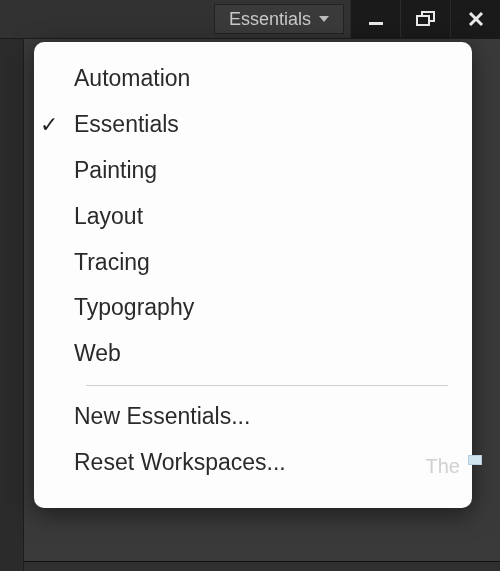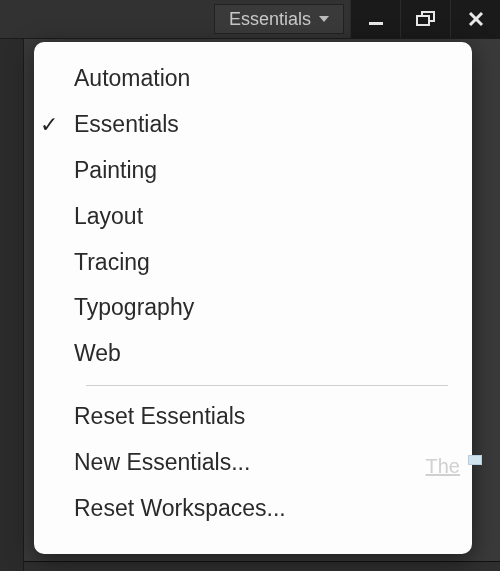--- a/index.html
+++ b/index.html
@@ -101,21 +101,20 @@
     }
     .watermark {
       position: absolute;
       right: 18px;
       bottom: 94px;
       color: #d0d0d0;
       font-size: 20px;
       line-height: 1.1;
       text-align: left;
       pointer-events: none;
-      text-decoration: underline;
     }
     .watermark .sq {
       display: inline-block;
       width: 14px; height: 10px;
       background: #cfe4ef;
       border: 1px solid #b7cddd;
       margin-left: 8px;
       vertical-align: top;
     }
     .bottom-strip {
@@ -189,24 +188,20 @@
   </div>
   <div class="menu-item">
     <span class="check"></span>
     <span class="label">Web</span>
   </div>
 
   <div class="menu-sep"></div>
 
   <div class="menu-item">
     <span class="check"></span>
-    <span class="label">Reset Essentials</span>
-  </div>
-  <div class="menu-item">
-    <span class="check"></span>
     <span class="label">New Essentials...</span>
   </div>
   <div class="menu-item">
     <span class="check"></span>
     <span class="label">Reset Workspaces...</span>
   </div>
 </div>
 
 <div class="watermark">
   <div>

